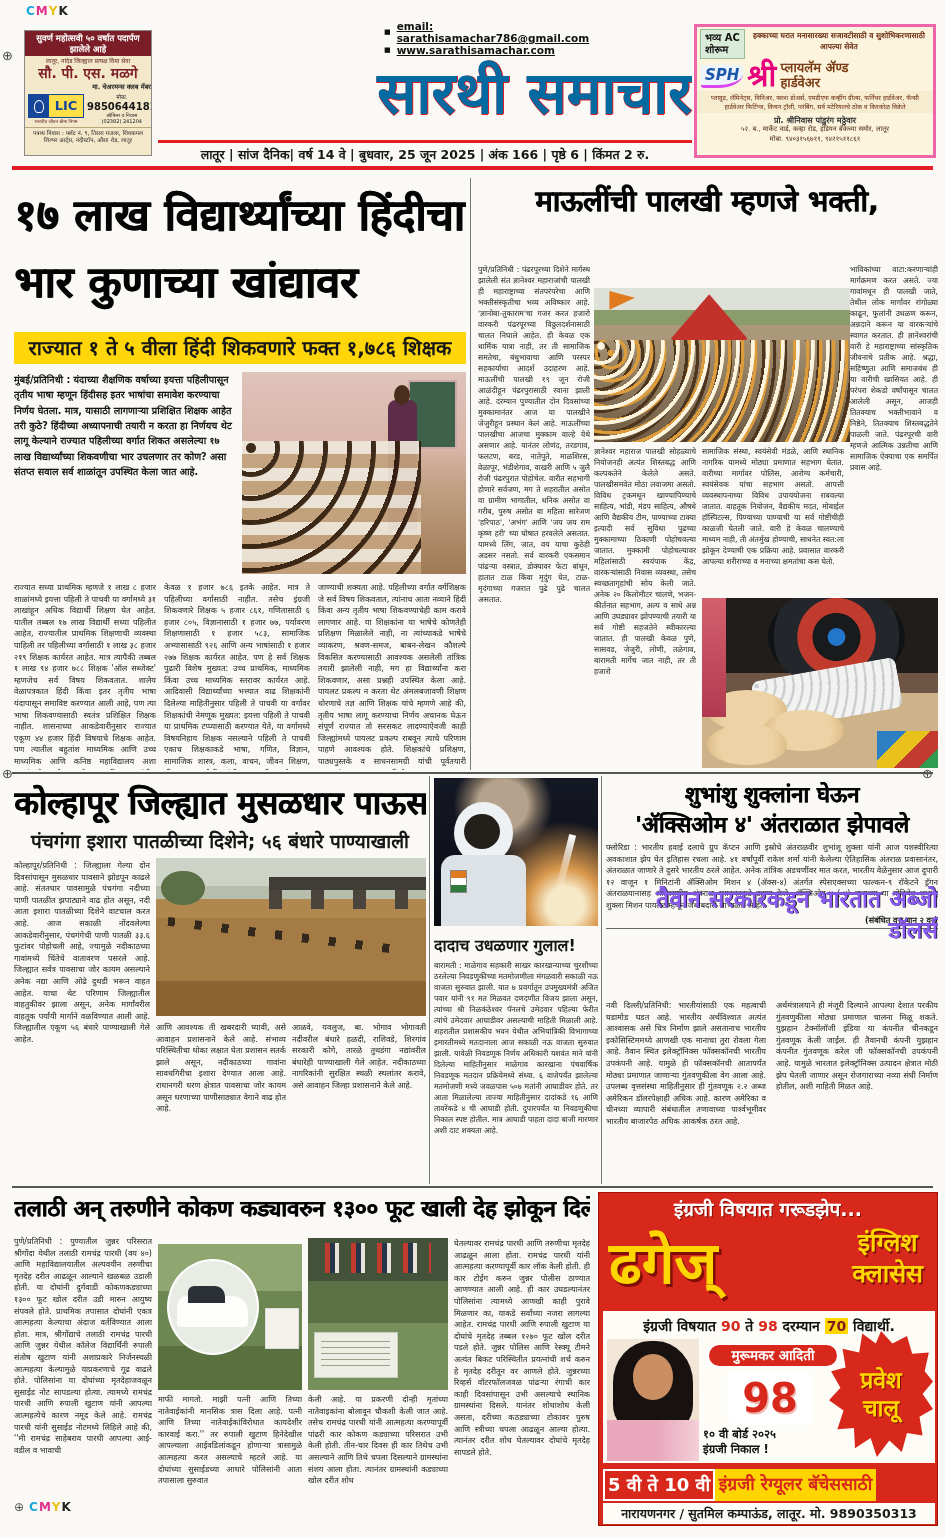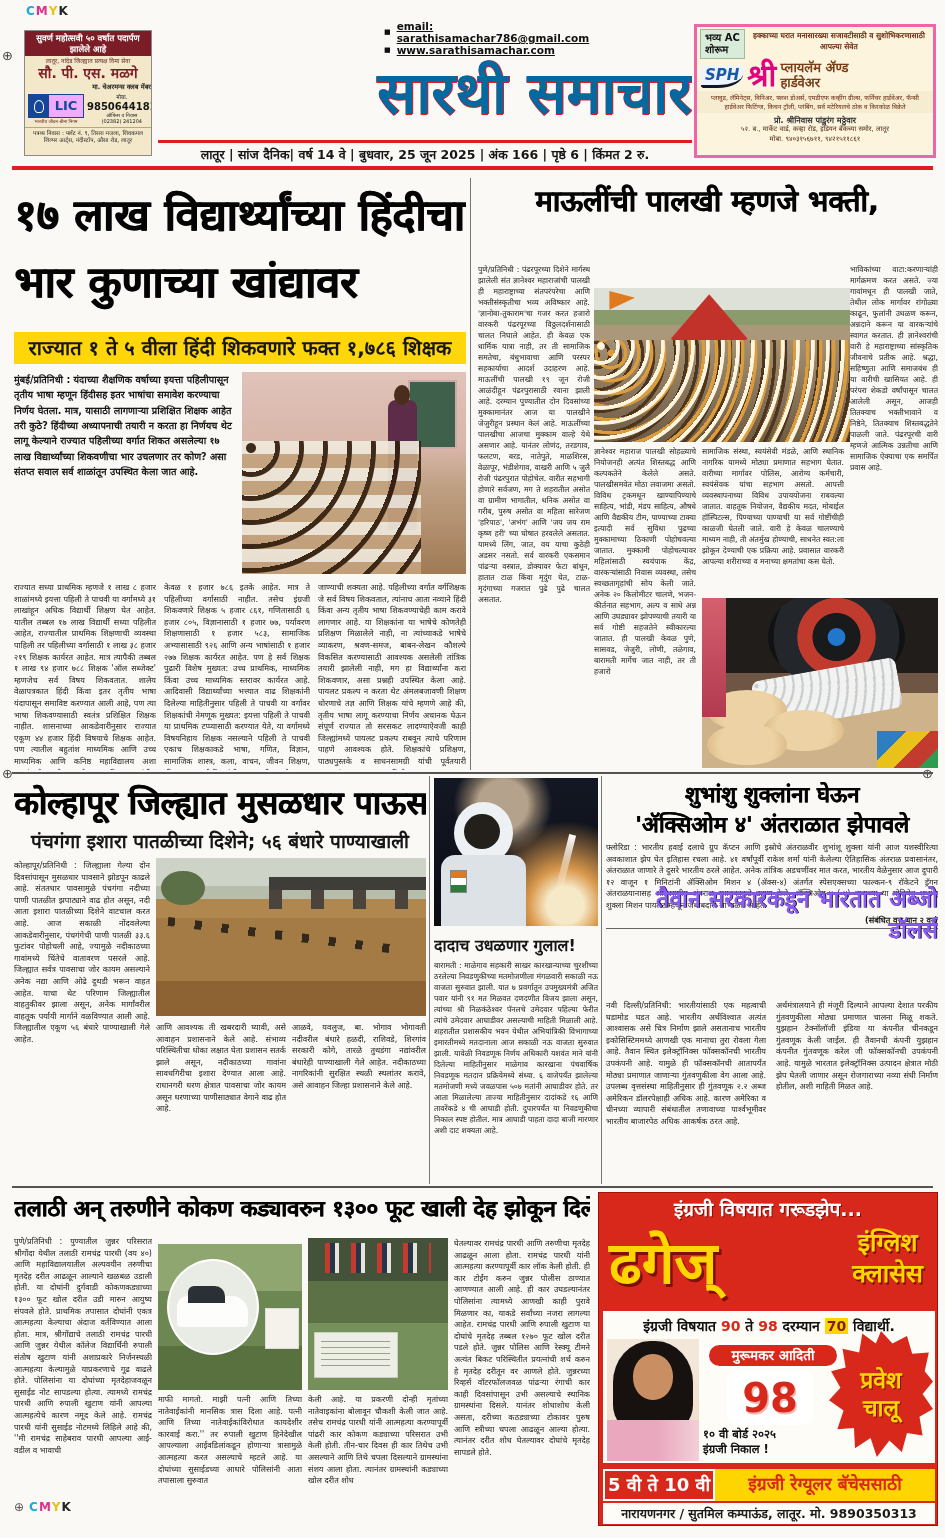--- a/index.html
+++ b/index.html
@@ -17,21 +17,21 @@
   
   .lic-ad { left:24px; top:30px; width:128px; height:126px; border:1px solid #8a8a8a; background:#f3e8ca; overflow:hidden; }
   .lic-banner { background:#7b1d26; color:#fff; font-size:8.5px; font-weight:bold; text-align:center; padding:2px 1px; line-height:1.25; }
   .lic-service { font-size:6px; text-align:center; color:#5d1b20; padding:1px 0; }
   .lic-name { font-size:14px; font-weight:bold; color:#7b1d26; text-align:center; line-height:1.1; }
   .lic-member { font-size:6.5px; font-weight:bold; text-align:right; color:#222; }
   .lic-row { display:flex; gap:3px; padding:2px 3px; align-items:center; }
   .lic-logo { width:56px; height:24px; display:flex; border:1px solid #16469a; }
   .lic-logo .emb { width:20px; background:#16469a; position:relative; }
   .lic-logo .emb i { position:absolute; left:5px; top:5px; width:10px; height:13px; border:1.5px solid #fff; border-radius:50% 50% 40% 40%; }
-  .lic-logo .txt { flex:1; background:#f0abfc; color:#16469a; font-weight:bold; font-size:13px; display:flex; align-items:center; justify-content:center; }
+  .lic-logo .txt { flex:1; background:#fde047; color:#16469a; font-weight:bold; font-size:13px; display:flex; align-items:center; justify-content:center; }
   .lic-logosub { font-size:4.5px; color:#5d1b20; text-align:center; }
   .lic-phone { flex:1; text-align:center; }
   .lic-moblabel { font-size:5.5px; }
   .lic-mobile { font-size:10px; font-weight:bold; }
   .lic-office { font-size:5px; line-height:1.3; }
   .lic-address { font-size:5.8px; text-align:center; color:#222; line-height:1.35; padding:2px 3px; border-top:1px solid #b9a77a; }
 
   .email-block { left:384px; top:20px; width:234px; font-size:10.5px; font-weight:600; color:#111; }
   .email-line { display:flex; align-items:center; gap:6px; }
   .email-line .txt { text-decoration:underline; }
@@ -41,21 +41,21 @@
               font-size:58px; font-weight:bold; line-height:94px; white-space:nowrap; overflow:hidden;
               text-shadow:1px 0 0 #e11d23, 0 1px 0 #e11d23; }
   .mast-rule { left:158px; top:140px; width:534px; height:3px; background:#e11d23; }
   .dateline { left:128px; top:146px; width:594px; text-align:center; font-size:12.5px; font-weight:bold; white-space:nowrap; overflow:hidden; }
 
   .sph-ad { left:694px; top:24px; width:242px; height:134px; border:3px solid #ef66a8; background:#fdf4de; overflow:hidden; }
   .sph-top { display:flex; gap:3px; padding:2px 3px; }
   .sph-badge { background:#d9ecd9; border:1px solid #9cbb9c; font-weight:bold; font-size:10px; padding:2px 4px; line-height:1.2; color:#111; white-space:nowrap; }
   .sph-tagline { font-size:7.5px; font-weight:bold; color:#6b2c11; text-align:center; line-height:1.4; padding-top:2px; }
   .sph-mid { display:flex; align-items:center; gap:4px; padding:0 4px; }
-  .sph-logo { font-style:italic; font-weight:bold; font-size:15px; color:#1a57a8; border-bottom:3px solid #0f172a; border-radius:0 0 60% 10%; padding:1px 4px; background:#eef4fb; }
+  .sph-logo { font-style:italic; font-weight:bold; font-size:15px; color:#1a57a8; border-bottom:3px solid #d946ef; border-radius:0 0 60% 10%; padding:1px 4px; background:#eef4fb; }
   .sph-shree { font-size:30px; font-weight:bold; color:#e5007d; line-height:1; }
   .sph-name { font-size:13px; font-weight:bold; color:#7a3c14; line-height:1.15; }
   .sph-items { font-size:6.3px; color:#6b2c11; text-align:center; line-height:1.45; padding:2px 4px; background:#f6ecd0; }
   .sph-prop { font-size:8px; font-weight:bold; color:#333; text-align:center; padding-top:1px; }
   .sph-addr { font-size:6.8px; color:#4d2a10; text-align:center; line-height:1.4; }
 
   .top-rule { left:12px; top:166px; width:921px; height:4px; background:#e11d23; }
 
   
   .hindi-headline { left:14px; top:182px; width:452px; height:138px; text-align:left; font-size:43px; font-weight:bold; line-height:1.55; color:#040404; text-shadow:1px 0 #040404; overflow:hidden; }
@@ -166,21 +166,21 @@
   .girl-photo .hair { position:absolute; left:6%; top:2%; width:88%; height:74%; border-radius:46% 46% 30% 30%; background:#17120f; }
   .girl-photo .face { position:absolute; left:28%; top:12%; width:44%; height:38%; border-radius:48%; background:#c98e62; }
   .girl-photo .dress { position:absolute; left:0; bottom:0; width:100%; height:34%; background:linear-gradient(90deg,#e9a8bd 0 55%,#f3cfd9); }
   .dj-namepill { position:absolute; left:104px; top:32px; width:132px; height:25px; background:#d8281b; border:2px solid #fff; border-radius:13px; color:#fff; font-size:13.5px; font-weight:bold; text-align:center; line-height:21px; }
   .dj-score { position:absolute; left:124px; top:60px; width:86px; height:54px; background:#fff; border-radius:10px; color:#d8281b; font-size:40px; font-weight:bold; text-align:center; line-height:54px; text-shadow:1.5px 1.5px 0 #f0b9b3; }
   .dj-board { position:absolute; left:100px; top:116px; width:140px; font-size:11.5px; font-weight:bold; color:#111; line-height:1.3; }
   .dj-star { position:absolute; right:2px; top:20px; width:104px; height:126px; background:#d8281b;
     clip-path:polygon(50% 0%,61% 10%,75% 4%,80% 18%,96% 17%,92% 32%,100% 40%,90% 50%,100% 62%,87% 68%,90% 83%,75% 81%,70% 96%,58% 87%,46% 100%,40% 85%,25% 93%,24% 77%,8% 78%,14% 63%,0% 55%,11% 45%,2% 32%,16% 29%,13% 14%,29% 17%,32% 2%,45% 10%);
     color:#ffd500; font-size:23px; font-weight:bold; text-align:center; line-height:1.2; }
   .dj-star .in { padding-top:36px; text-shadow:1px 1px 0 #7e0e06; }
-  .dj-bottomrow { position:absolute; left:4px; top:276px; width:332px; height:32px; display:flex; }
+  .dj-bottomrow { position:absolute; left:4px; top:276px; width:273px; height:32px; display:flex; }
   .dj-range { width:112px; background:#d8281b; border:2px solid #fff; color:#fff; font-size:18px; font-weight:bold; text-align:center; line-height:28px; white-space:nowrap; }
   .dj-batch { flex:1; background:#ffd500; color:#d8281b; font-size:17.5px; font-weight:bold; text-align:center; line-height:30px; white-space:nowrap; overflow:hidden; }
   .dj-addr { position:absolute; left:4px; top:310px; width:332px; height:21px; background:#fdfcf7; color:#1b1b1b; font-size:12.5px; font-weight:bold; text-align:center; line-height:21px; white-space:nowrap; overflow:hidden; }
 </style>
 </head>
 <body>
 
 <div class="page">
 
   <span class="cross" style="left:2px;top:48px">⊕</span>

